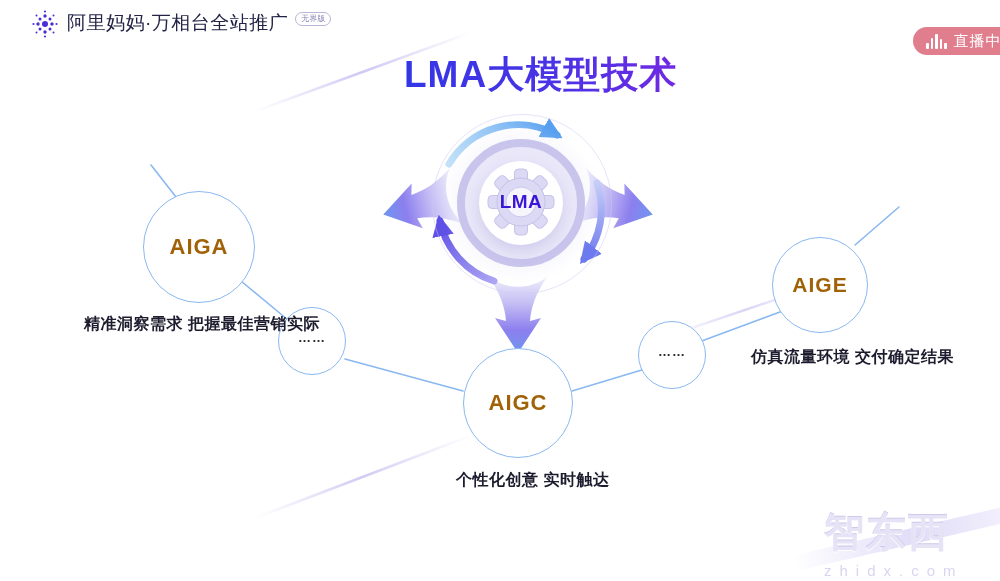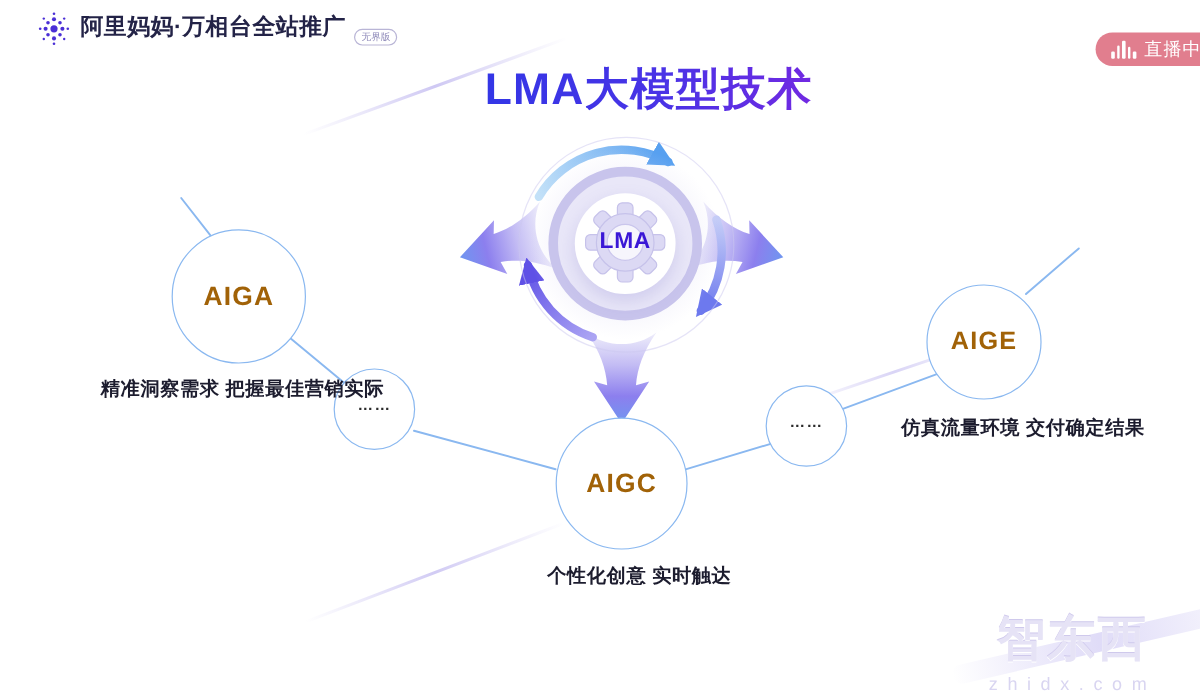--- a/index.html
+++ b/index.html
@@ -7,23 +7,23 @@
     position:relative;width:1000px;height:581px;overflow:hidden;
     background:#ffffff;
     font-family:"Liberation Sans","DejaVu Sans",sans-serif;
   }
   
   .artlayer{position:absolute;left:0;top:0;z-index:1;}
   .uilayer{position:absolute;z-index:2;}
 
   
   .brand{left:30px;top:8px;display:flex;align-items:flex-start;gap:7px;}
-  .brand-text{font-size:19px;font-weight:700;color:#232347;letter-spacing:.5px;line-height:30px;}
+  .brand-text{font-size:19px;font-weight:400;color:#232347;letter-spacing:.5px;line-height:30px;}
   .brand-badge{
-    margin-top:16px;font-size:8px;color:#8d88b8;border:1px solid #b9b5d6;
+    margin-top:4px;font-size:8px;color:#8d88b8;border:1px solid #b9b5d6;
     border-radius:7px;padding:1px 5px;line-height:10px;white-space:nowrap;
   }
   .live{
     left:913px;top:27px;width:110px;height:28px;border-radius:15px;
     background:#e17e8e;display:flex;align-items:center;gap:7px;padding-left:13px;
     box-sizing:border-box;
   }
   .live-text{color:#ffffff;font-size:15px;font-weight:500;letter-spacing:1px;}
   .eq{display:flex;align-items:flex-end;gap:2px;height:15px;}
   .eq span{width:2.5px;background:#fff;border-radius:1px;display:block;}
@@ -69,21 +69,21 @@
   .d-aiga{left:84px;top:314px;}
   .d-aigc{left:456px;top:470px;}
   .d-aige{left:751px;top:347px;}
 
   
   .swoosh{
     left:790px;top:524px;width:280px;height:16px;border-radius:8px;z-index:1;
     background:linear-gradient(90deg,rgba(213,208,244,0),rgba(216,211,246,.8) 45%,rgba(213,208,244,0));
     transform:rotate(-13deg);
   }
-  .watermark{left:824px;top:505px;z-index:2;text-align:center;}
+  .watermark{left:824px;top:505px;z-index:2;}
   .wm-name{
     font-size:40px;font-weight:800;letter-spacing:2px;color:#e6e3f6;
     text-shadow:0 1px 0 #ffffff,0 -1px 0 #cfc9ec;white-space:nowrap;
   }
   .wm-domain{font-size:15px;letter-spacing:8px;color:#d9d5f1;margin-top:2px;}
 </style>
 </head>
 <body>
 
 <div class="stage">

